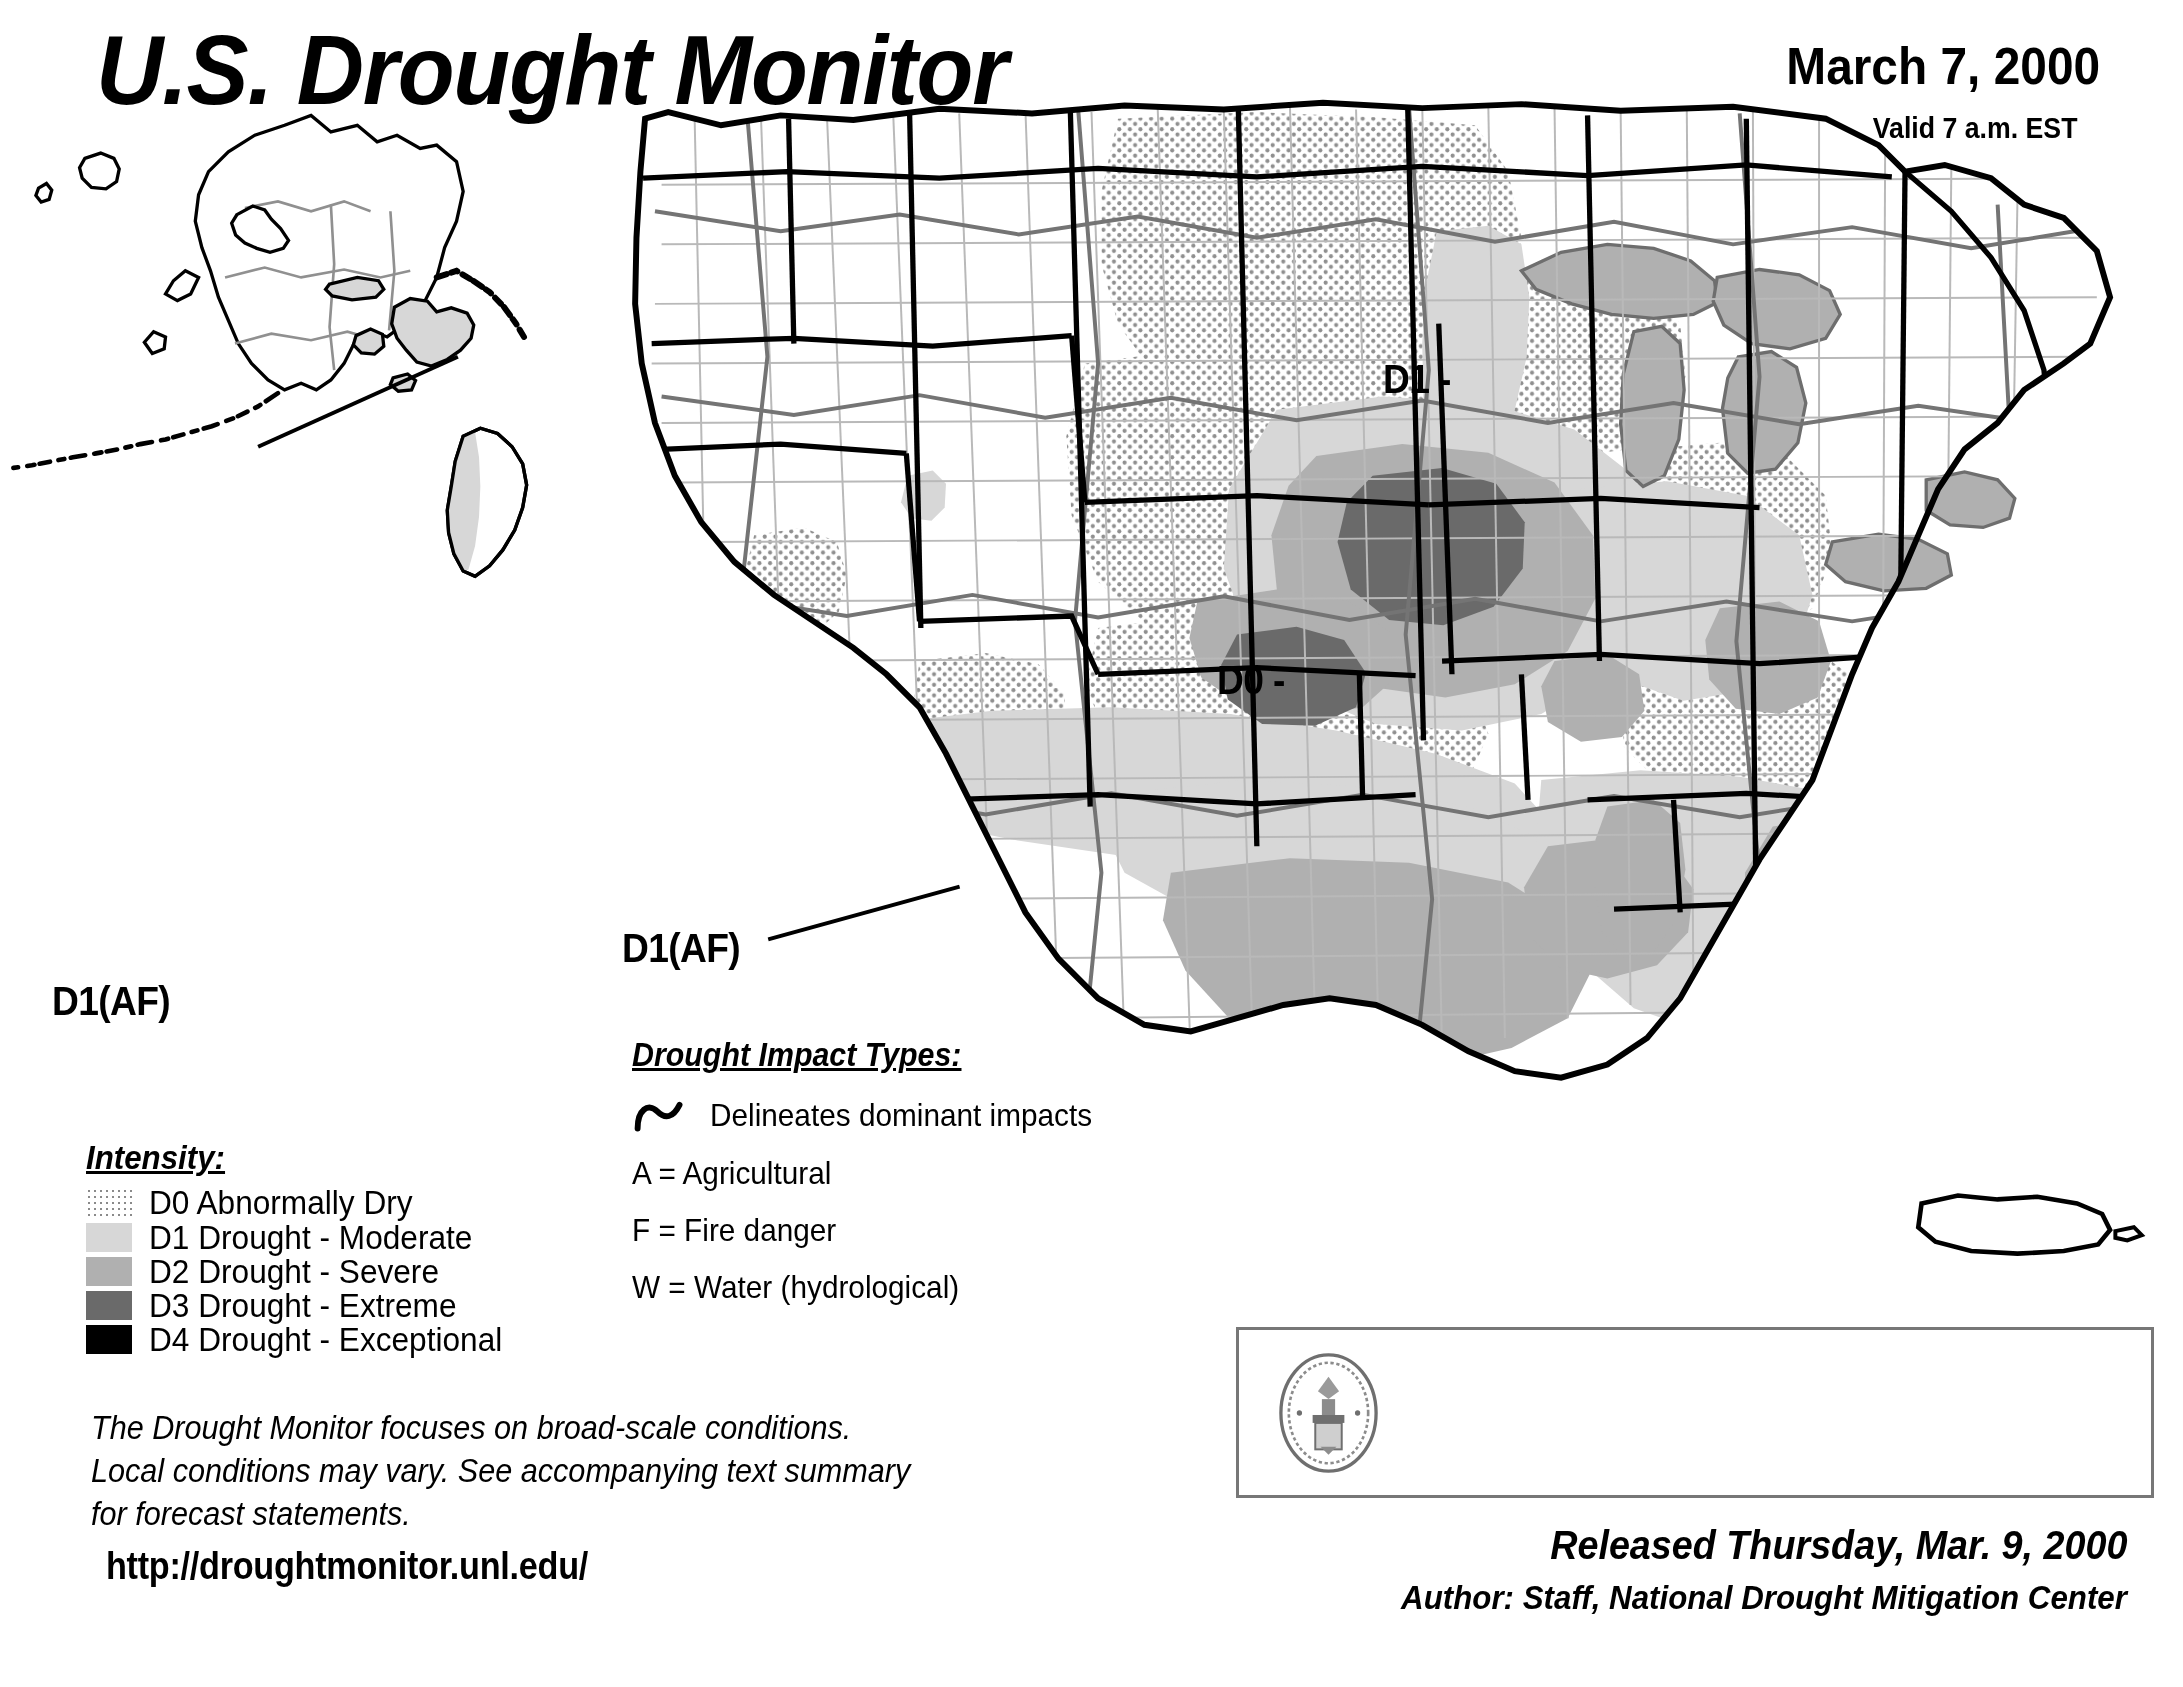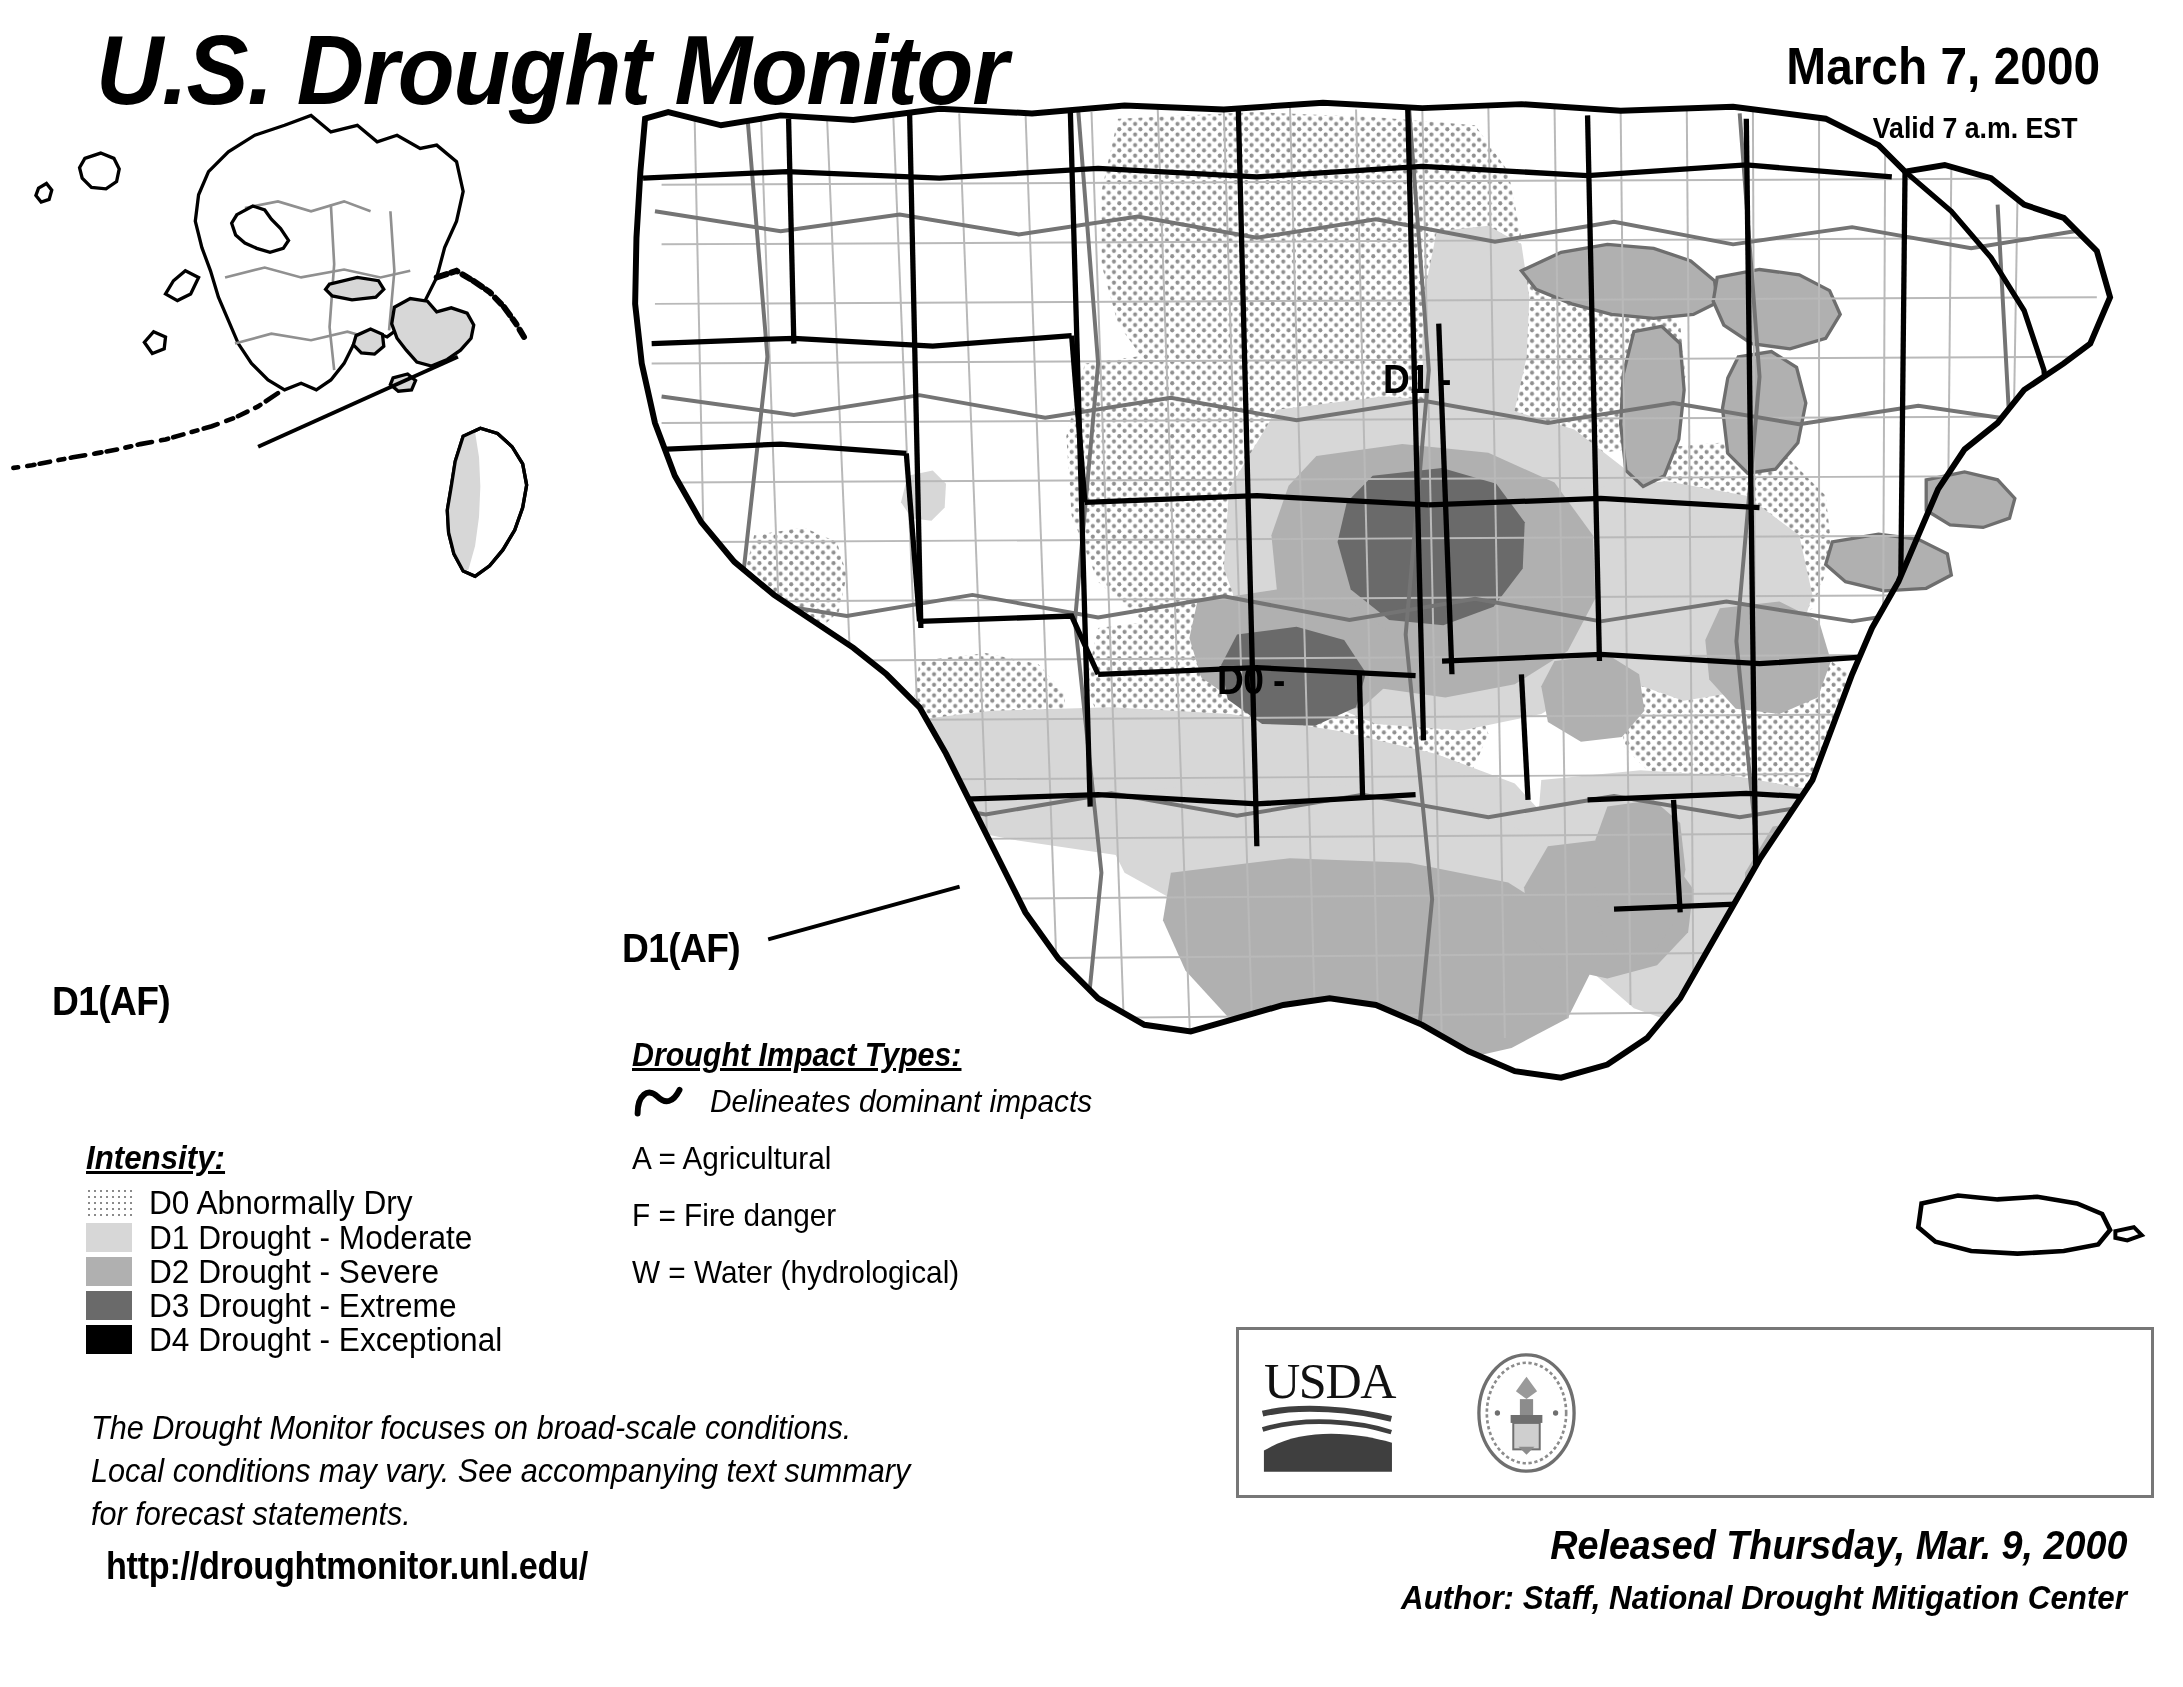--- a/index.html
+++ b/index.html
@@ -40,21 +40,21 @@
     background-image:radial-gradient(circle at 50% 50%, #8a8a8a 30%, transparent 31%);
     background-size:6px 6px;}
   .leglabel{font-size:34px;white-space:nowrap;transform:scaleX(.93);
             transform-origin:left center;}
 
   
   #legend-impact{left:632px;top:1036px;}
   #legend-impact .hdr{font-size:33px;font-style:italic;font-weight:bold;
        text-decoration:underline;transform:scaleX(.92);transform-origin:left top;
        display:inline-block;margin-bottom:8px;}
-  #impact-delin{display:flex;align-items:center;margin-top:0;font-style:italic;}
+  #impact-delin{display:flex;margin-top:15px;}
   #impact-delin svg{flex:0 0 auto;margin-right:17px;}
   .impactline{font-size:32px;white-space:nowrap;margin-top:20px;
               transform:scaleX(.93);transform-origin:left center;}
 
   
   #disclaimer{left:91px;top:1406px;font-size:34px;font-style:italic;line-height:1.26;
               transform:scaleX(.9);transform-origin:left top;}
   #url{left:106px;top:1545px;font-size:38px;font-weight:bold;letter-spacing:-0.3px;
        transform:scaleX(.9);transform-origin:left top;white-space:nowrap;}
 
@@ -433,28 +433,20 @@
 <div class="abs" id="disclaimer">
   <div>The Drought Monitor focuses on broad-scale conditions.</div>
   <div>Local conditions may vary. See accompanying text summary</div>
   <div>for forecast statements.</div>
 </div>
 
 <div class="abs" id="url">http://droughtmonitor.unl.edu/</div>
 
 <div class="abs" id="logo-box">
 
-  <div class="logo-cell" style="width:198px;height:132px">
-    <svg width="165" height="126" viewBox="0 0 250 190">
-      <text x="12" y="72" font-family="Liberation Serif, serif" font-size="76" fill="#111" letter-spacing="-2">USDA</text>
-      <path d="M10,96 C70,82 150,90 205,104" fill="none" stroke="#3f3f3f" stroke-width="9"></path>
-      <path d="M10,120 C75,100 155,108 205,124" fill="none" stroke="#3f3f3f" stroke-width="7"></path>
-      <path d="M12,152 C70,116 150,124 206,140 L206,184 L12,184 Z" fill="#3f3f3f"></path>
-    </svg>
-  </div>
 
 
   <div class="logo-cell" style="width:179px;height:132px">
     <svg width="119" height="126" viewBox="0 0 180 190">
       <ellipse cx="90" cy="95" rx="72" ry="88" fill="#fff" stroke="#6f6f6f" stroke-width="5"></ellipse>
       <ellipse cx="90" cy="95" rx="60" ry="76" fill="#fff" stroke="#8c8c8c" stroke-width="4" stroke-dasharray="5 4"></ellipse>
       <path d="M90,40 L74,62 L90,74 L106,62 Z" fill="#9a9a9a"></path>
       <rect x="80" y="74" width="20" height="24" fill="#8c8c8c"></rect>
       <rect x="66" y="98" width="48" height="12" fill="#6f6f6f"></rect>
       <rect x="70" y="110" width="40" height="40" fill="#cfcfcf" stroke="#6f6f6f" stroke-width="3"></rect>

